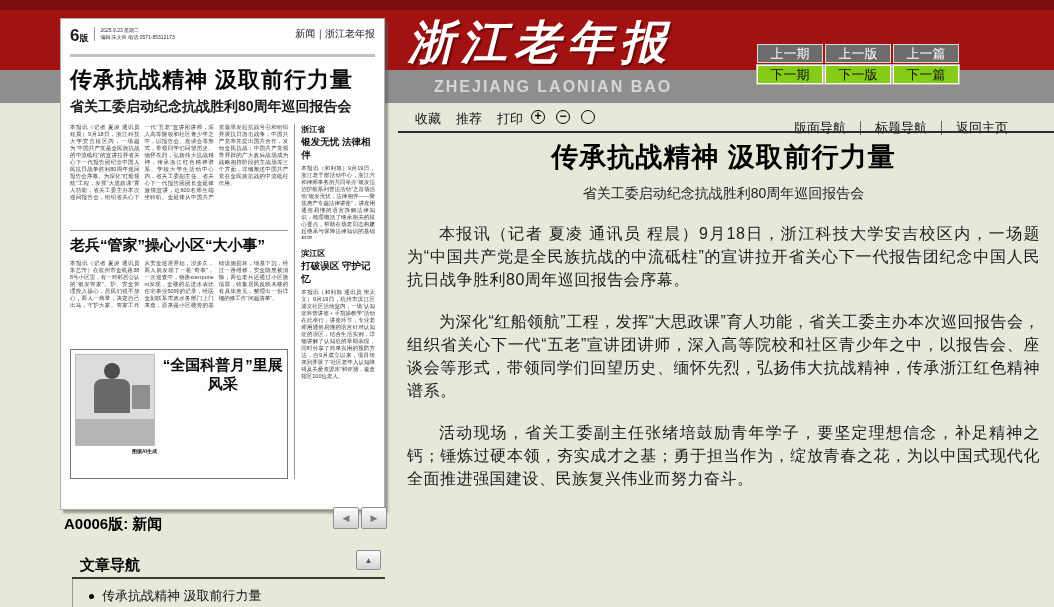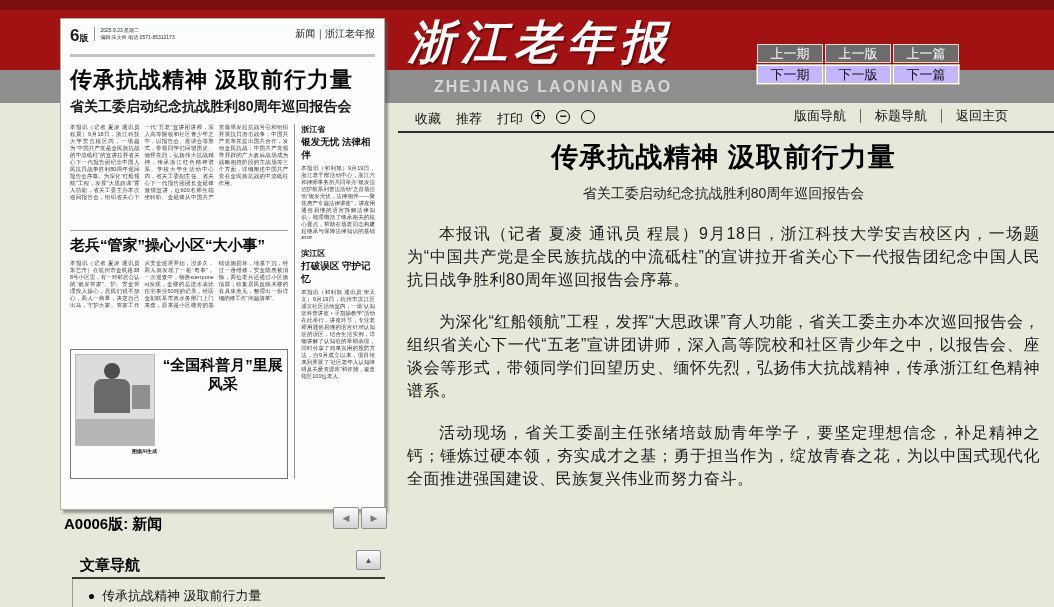--- a/index.html
+++ b/index.html
@@ -24,32 +24,32 @@
     position:absolute; left:434px; top:78px; color:#d6d6d6;
     font-weight:bold; font-size:16px; letter-spacing:2px;
   }
   .nav-btns { position:absolute; left:757px; top:44px; width:206px; }
   .nav-btns .row { display:flex; }
   .nav-btn {
     width:66px; height:19px; margin-right:2px; font-size:13px;
     display:flex; align-items:center; justify-content:center; cursor:pointer;
   }
   .nav-btn.dark { background:#6c6c6c; color:#fff; border:1px solid #ddd9cd; }
-  .nav-btn.light { background:#c4b5fd; color:#111; border:1px solid #fffdf4; box-shadow:0 0 0 1px #bdbdb3; margin-top:2px; }
+  .nav-btn.light { background:#84cc16; color:#111; border:1px solid #fffdf4; box-shadow:0 0 0 1px #bdbdb3; margin-top:2px; }
   
   .toolbar { position:absolute; left:398px; top:103px; width:656px; height:30px; }
   .toolbar .actions { position:absolute; left:17px; top:7px; display:flex; gap:15px; font-size:13px; color:#111; }
   .toolbar .actions span { cursor:pointer; }
   .zoom-icons { position:absolute; left:133px; top:7px; display:flex; gap:11px; }
   .circle-icon {
     display:inline-block; width:14px; height:14px; border:1.5px solid #000;
     border-radius:50%; text-align:center; line-height:11px; font-size:12px;
     font-weight:bold; color:#000; cursor:pointer;
   }
-  .toolbar .links { position:absolute; left:382px; top:4px; display:flex; align-items:center; font-size:13px; color:#111; }
+  .toolbar .links { position:absolute; left:382px; top:16px; display:flex; align-items:center; font-size:13px; color:#111; }
   .toolbar .links .lnk { cursor:pointer; padding:0 14px; }
   .toolbar .links .sep { width:1px; height:14px; background:#666; }
   .toolbar-rule { position:absolute; left:398px; top:131px; width:656px; height:2px; background:#2e2e2e; }
   
   .article { position:absolute; left:407px; top:139px; width:633px; color:#1c1c1c; }
   .article h1 { text-align:center; font-size:27px; font-weight:bold; color:#000; letter-spacing:1px; }
   .article h2 { text-align:center; font-size:14px; font-weight:normal; color:#222; margin-top:10px; }
   .article p {
     font-size:16px; line-height:23px; text-align:justify; text-indent:2em;
     margin-top:19px; letter-spacing:.5px;

